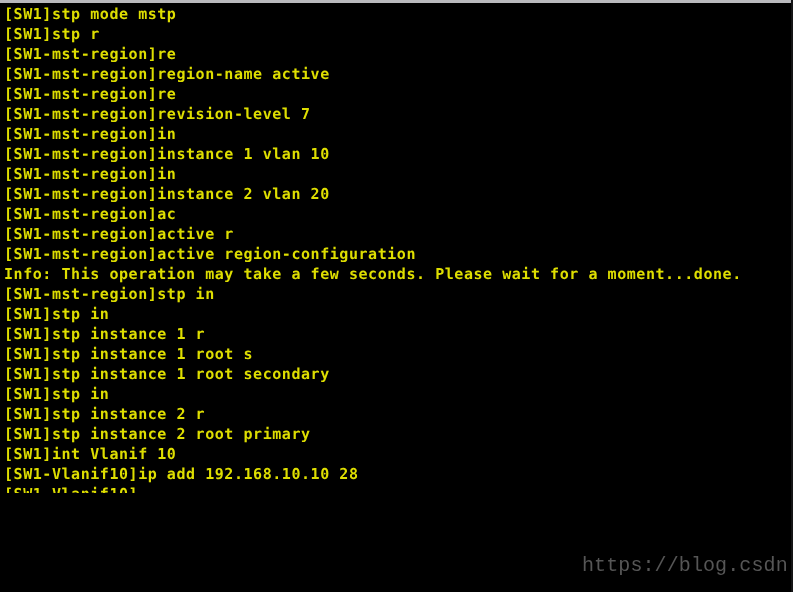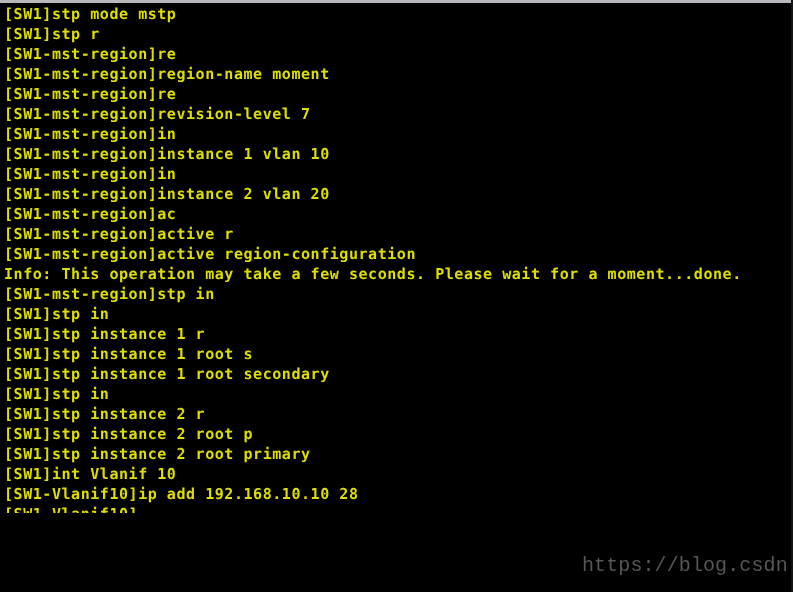--- a/index.html
+++ b/index.html
@@ -86,39 +86,38 @@
 <body>
 
 <div id="terminal-window">
 
   <div id="window-top-border"></div>
 
   <div id="console-output">
     <span class="console-line">[SW1]stp mode mstp</span>
     <span class="console-line">[SW1]stp r</span>
     <span class="console-line">[SW1-mst-region]re</span>
-    <span class="console-line">[SW1-mst-region]region-name moment</span>
+    <span class="console-line">[SW1-mst-region]region-name active</span>
     <span class="console-line">[SW1-mst-region]re</span>
     <span class="console-line">[SW1-mst-region]revision-level 7</span>
     <span class="console-line">[SW1-mst-region]in</span>
     <span class="console-line">[SW1-mst-region]instance 1 vlan 10</span>
     <span class="console-line">[SW1-mst-region]in</span>
     <span class="console-line">[SW1-mst-region]instance 2 vlan 20</span>
     <span class="console-line">[SW1-mst-region]ac</span>
     <span class="console-line">[SW1-mst-region]active r</span>
     <span class="console-line">[SW1-mst-region]active region-configuration</span>
     <span class="console-line">Info: This operation may take a few seconds. Please wait for a moment...done.</span>
     <span class="console-line">[SW1-mst-region]stp in</span>
     <span class="console-line">[SW1]stp in</span>
     <span class="console-line">[SW1]stp instance 1 r</span>
     <span class="console-line">[SW1]stp instance 1 root s</span>
     <span class="console-line">[SW1]stp instance 1 root secondary</span>
     <span class="console-line">[SW1]stp in</span>
     <span class="console-line">[SW1]stp instance 2 r</span>
-    <span class="console-line">[SW1]stp instance 2 root p</span>
     <span class="console-line">[SW1]stp instance 2 root primary</span>
     <span class="console-line">[SW1]int Vlanif 10</span>
     <span class="console-line">[SW1-Vlanif10]ip add 192.168.10.10 28</span>
     <span class="console-line clipped">[SW1-Vlanif10]</span>
   </div>
 
   <div id="watermark">https://blog.csdn.net/MQ107</div>
 
   <div id="window-right-border"></div>
 

